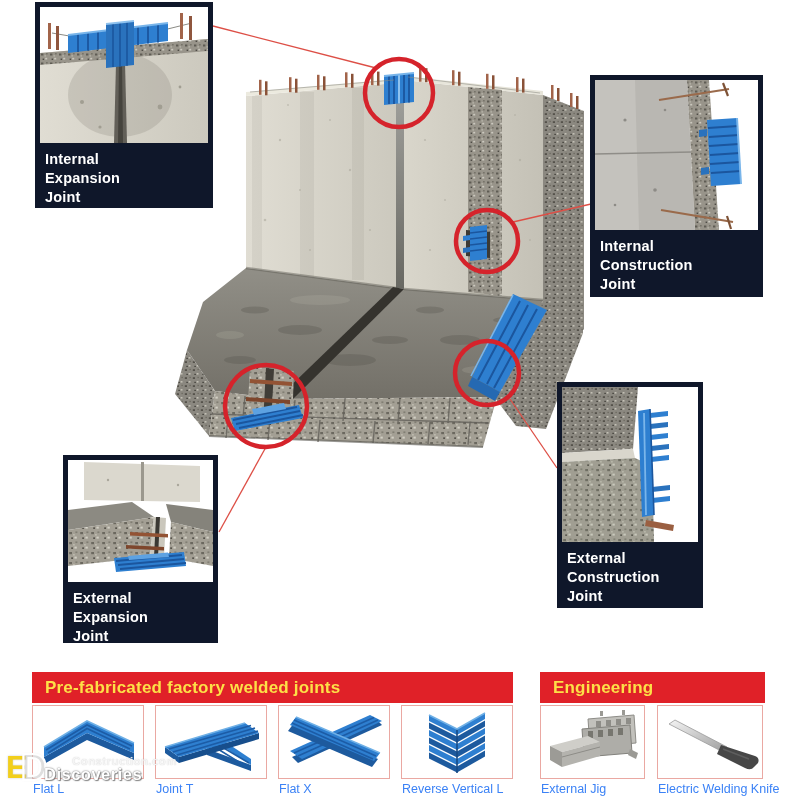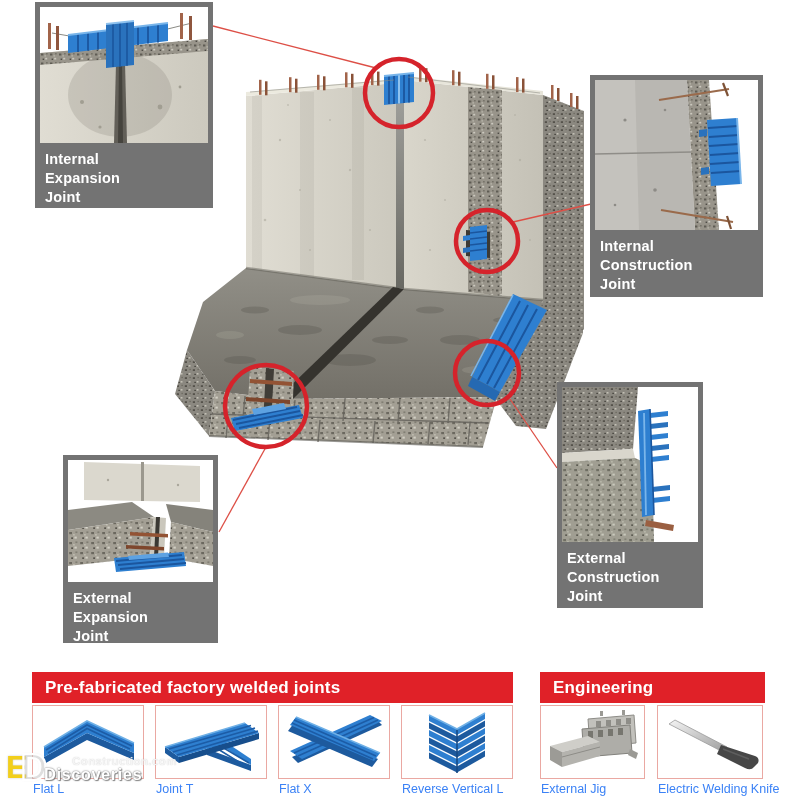--- a/index.html
+++ b/index.html
@@ -1,23 +1,23 @@
 <!DOCTYPE html>
 <html><head>
 <meta charset="utf-8">
 <style>
   *{margin:0;padding:0;box-sizing:border-box}
   html,body{background:#fff}
   body{font-family:"Liberation Sans",sans-serif}
   .stage{position:relative;width:800px;height:800px;background:#fff;overflow:hidden}
   .scene-svg{position:absolute;left:0;top:0}
-  .callout{position:absolute;background:#737373;padding:5px;display:flex;flex-direction:column;z-index:3}
+  .callout{position:absolute;background:#0f172a;padding:5px;display:flex;flex-direction:column;z-index:3}
   .callout .photo{background:#fff;width:100%;position:relative;overflow:hidden;flex:0 0 auto}
   .callout .lbl{color:#fff;font-weight:bold;font-size:14.5px;line-height:19px;padding:7px 2px 0 5px;letter-spacing:.2px}
-  .panel-header{position:absolute;top:672px;height:31px;background:#e02128;color:#ffffff;font-weight:bold;font-size:17px;display:flex;align-items:center;padding-left:13px;letter-spacing:.2px;z-index:2}
+  .panel-header{position:absolute;top:672px;height:31px;background:#e02128;color:#fde047;font-weight:bold;font-size:17px;display:flex;align-items:center;padding-left:13px;letter-spacing:.2px;z-index:2}
   .thumb{position:absolute;top:705px;height:74px;background:#fff;border:1px solid #eaa8a2;display:flex;align-items:center;justify-content:center;z-index:1}
   .thumb-label{position:absolute;top:782px;font-size:12.5px;color:#3b82f6;z-index:1}
   .watermark{position:absolute;left:6px;top:748px;width:180px;height:46px;z-index:6;pointer-events:none}
   .wm-e{position:absolute;left:0;top:1px;font-size:32px;font-weight:bold;color:#f2cf1b;text-shadow:0 0 2px rgba(120,120,120,.45)}
   .wm-d{position:absolute;left:15px;top:-1px;font-size:36px;font-weight:bold;color:rgba(255,255,255,.25);-webkit-text-stroke:2.2px #fff;text-shadow:0 0 2px rgba(130,130,130,.35)}
   .wm-top{position:absolute;left:66px;top:7px;font-size:11.5px;font-weight:bold;color:rgba(255,255,255,.82);text-shadow:0 0 1px rgba(150,150,150,.6);letter-spacing:.4px}
   .wm-main{position:absolute;left:38px;top:17px;font-size:16.5px;font-weight:bold;color:#fff;letter-spacing:.5px;
            text-shadow:0 0 1px #8a8a8a,0 0 2px #8a8a8a,1px 1px 1px rgba(100,100,100,.8)}
 </style>
 </head>

